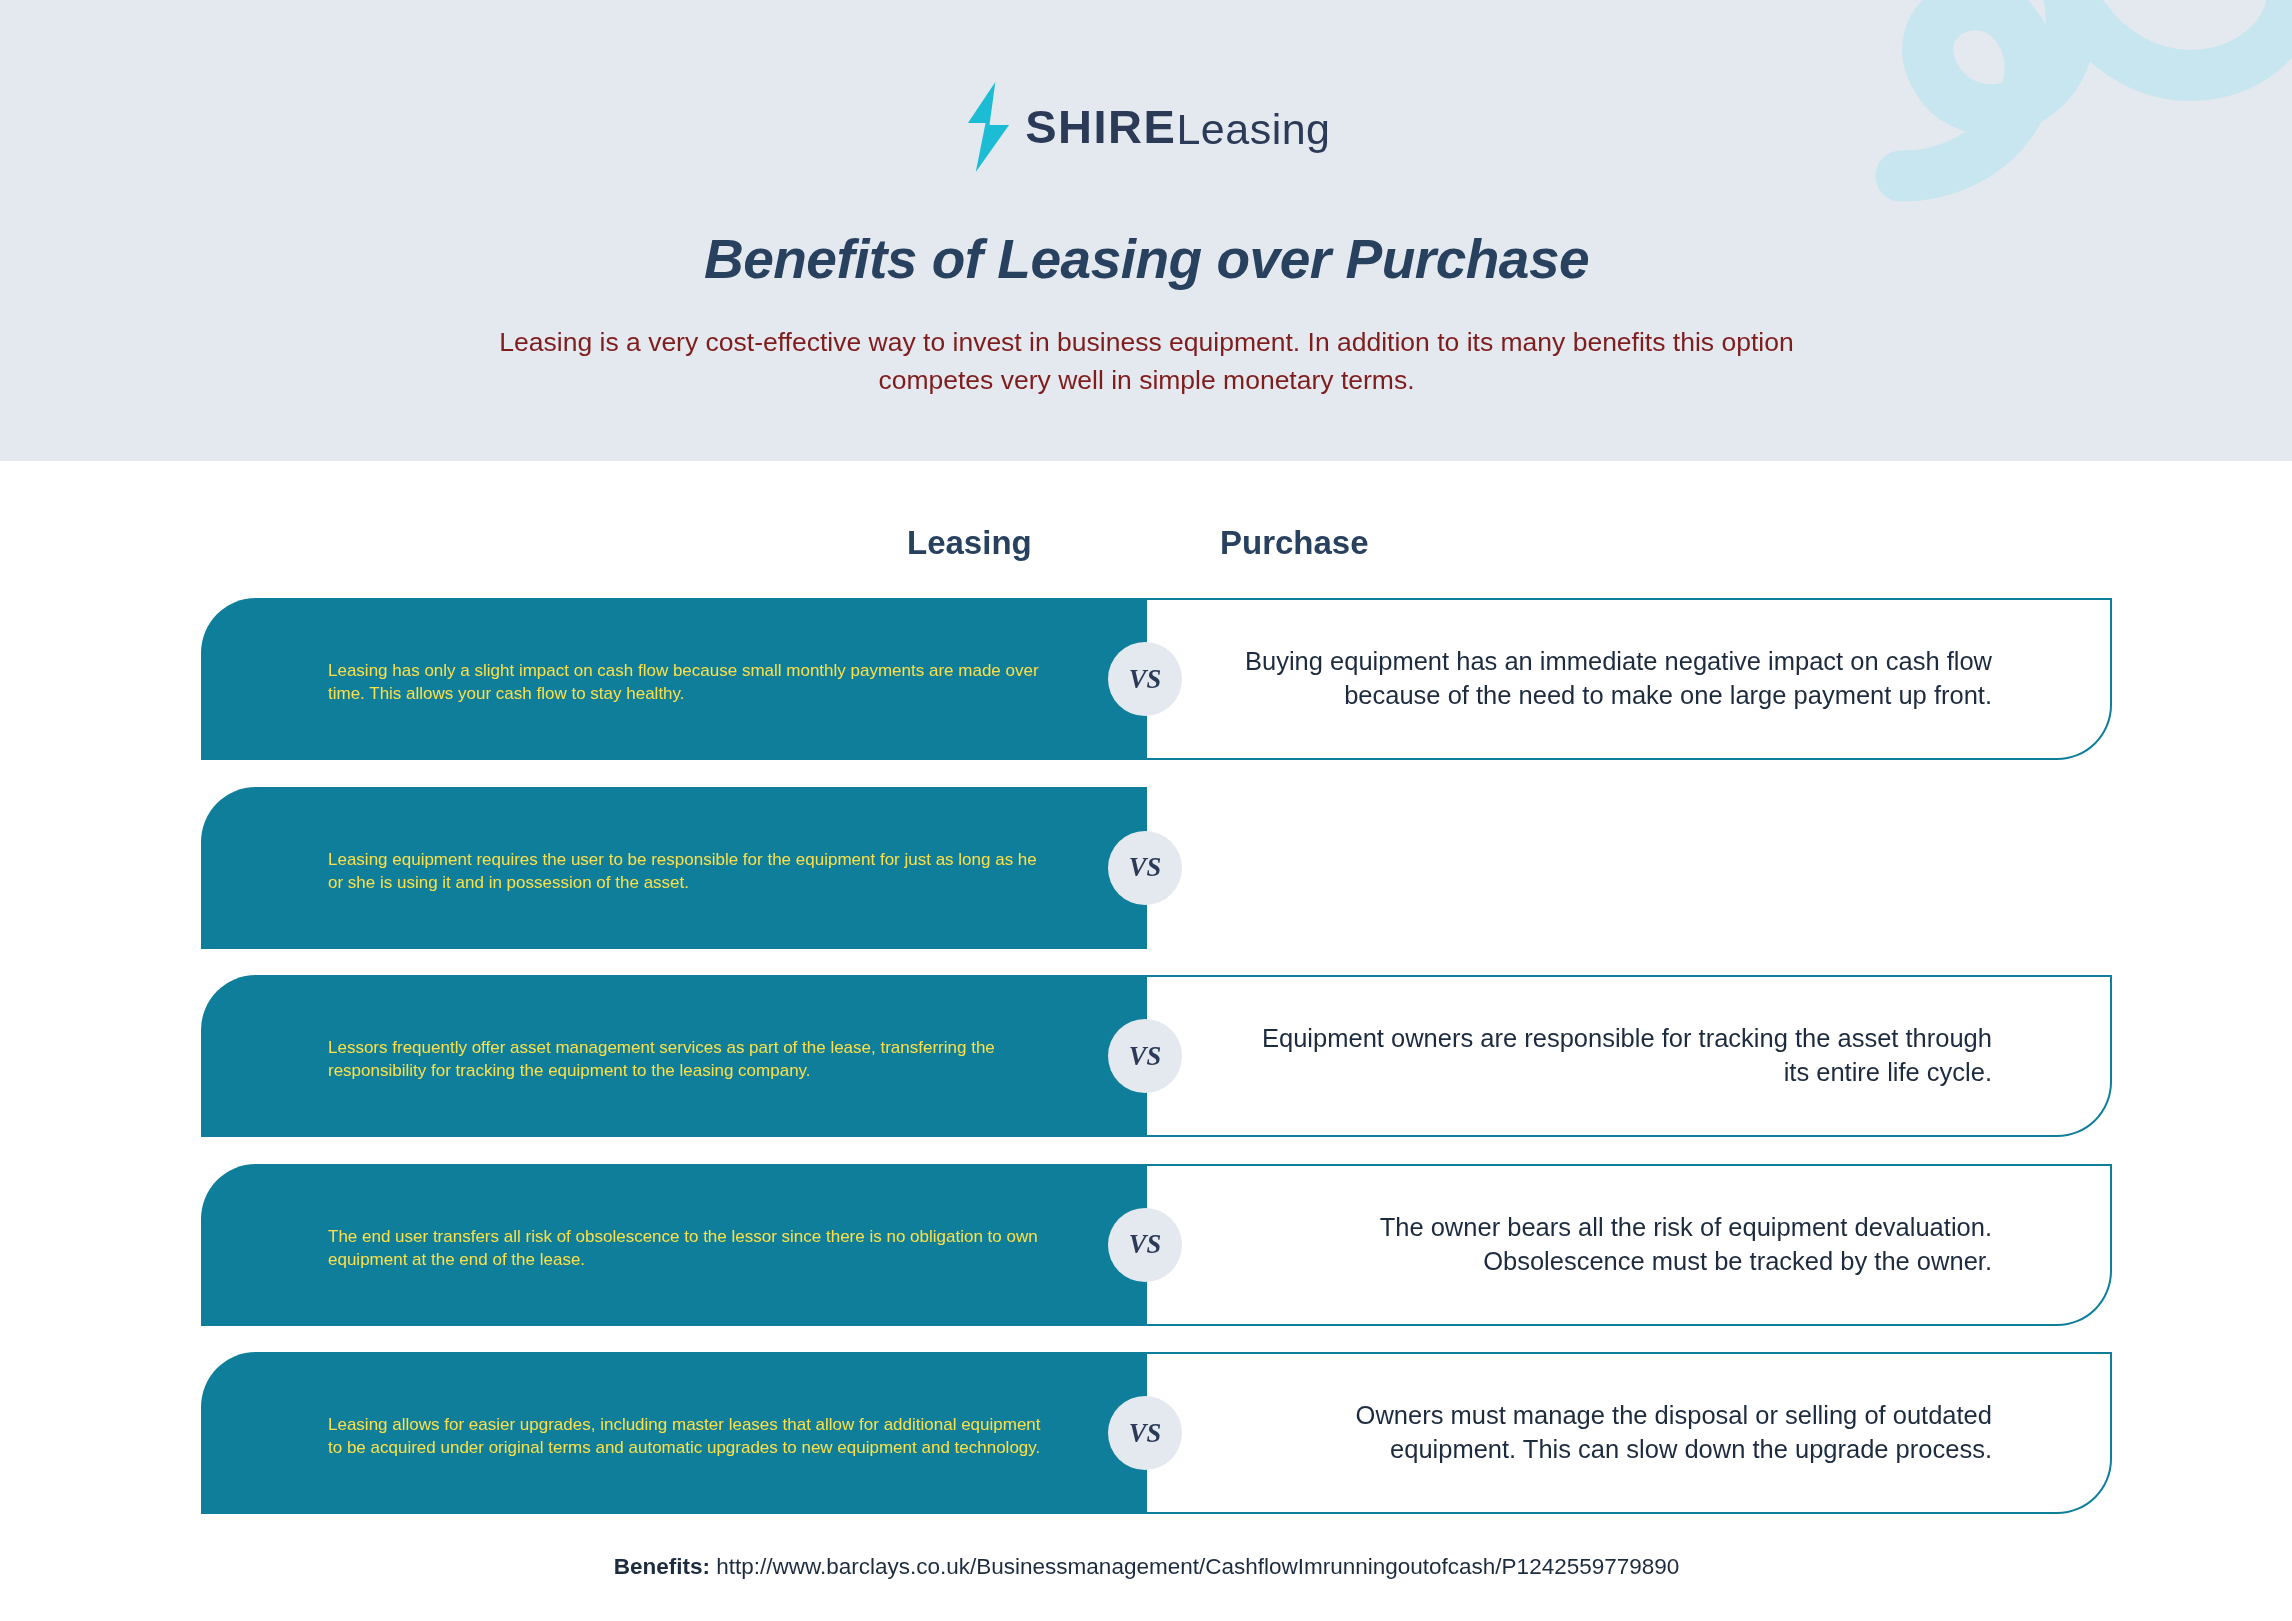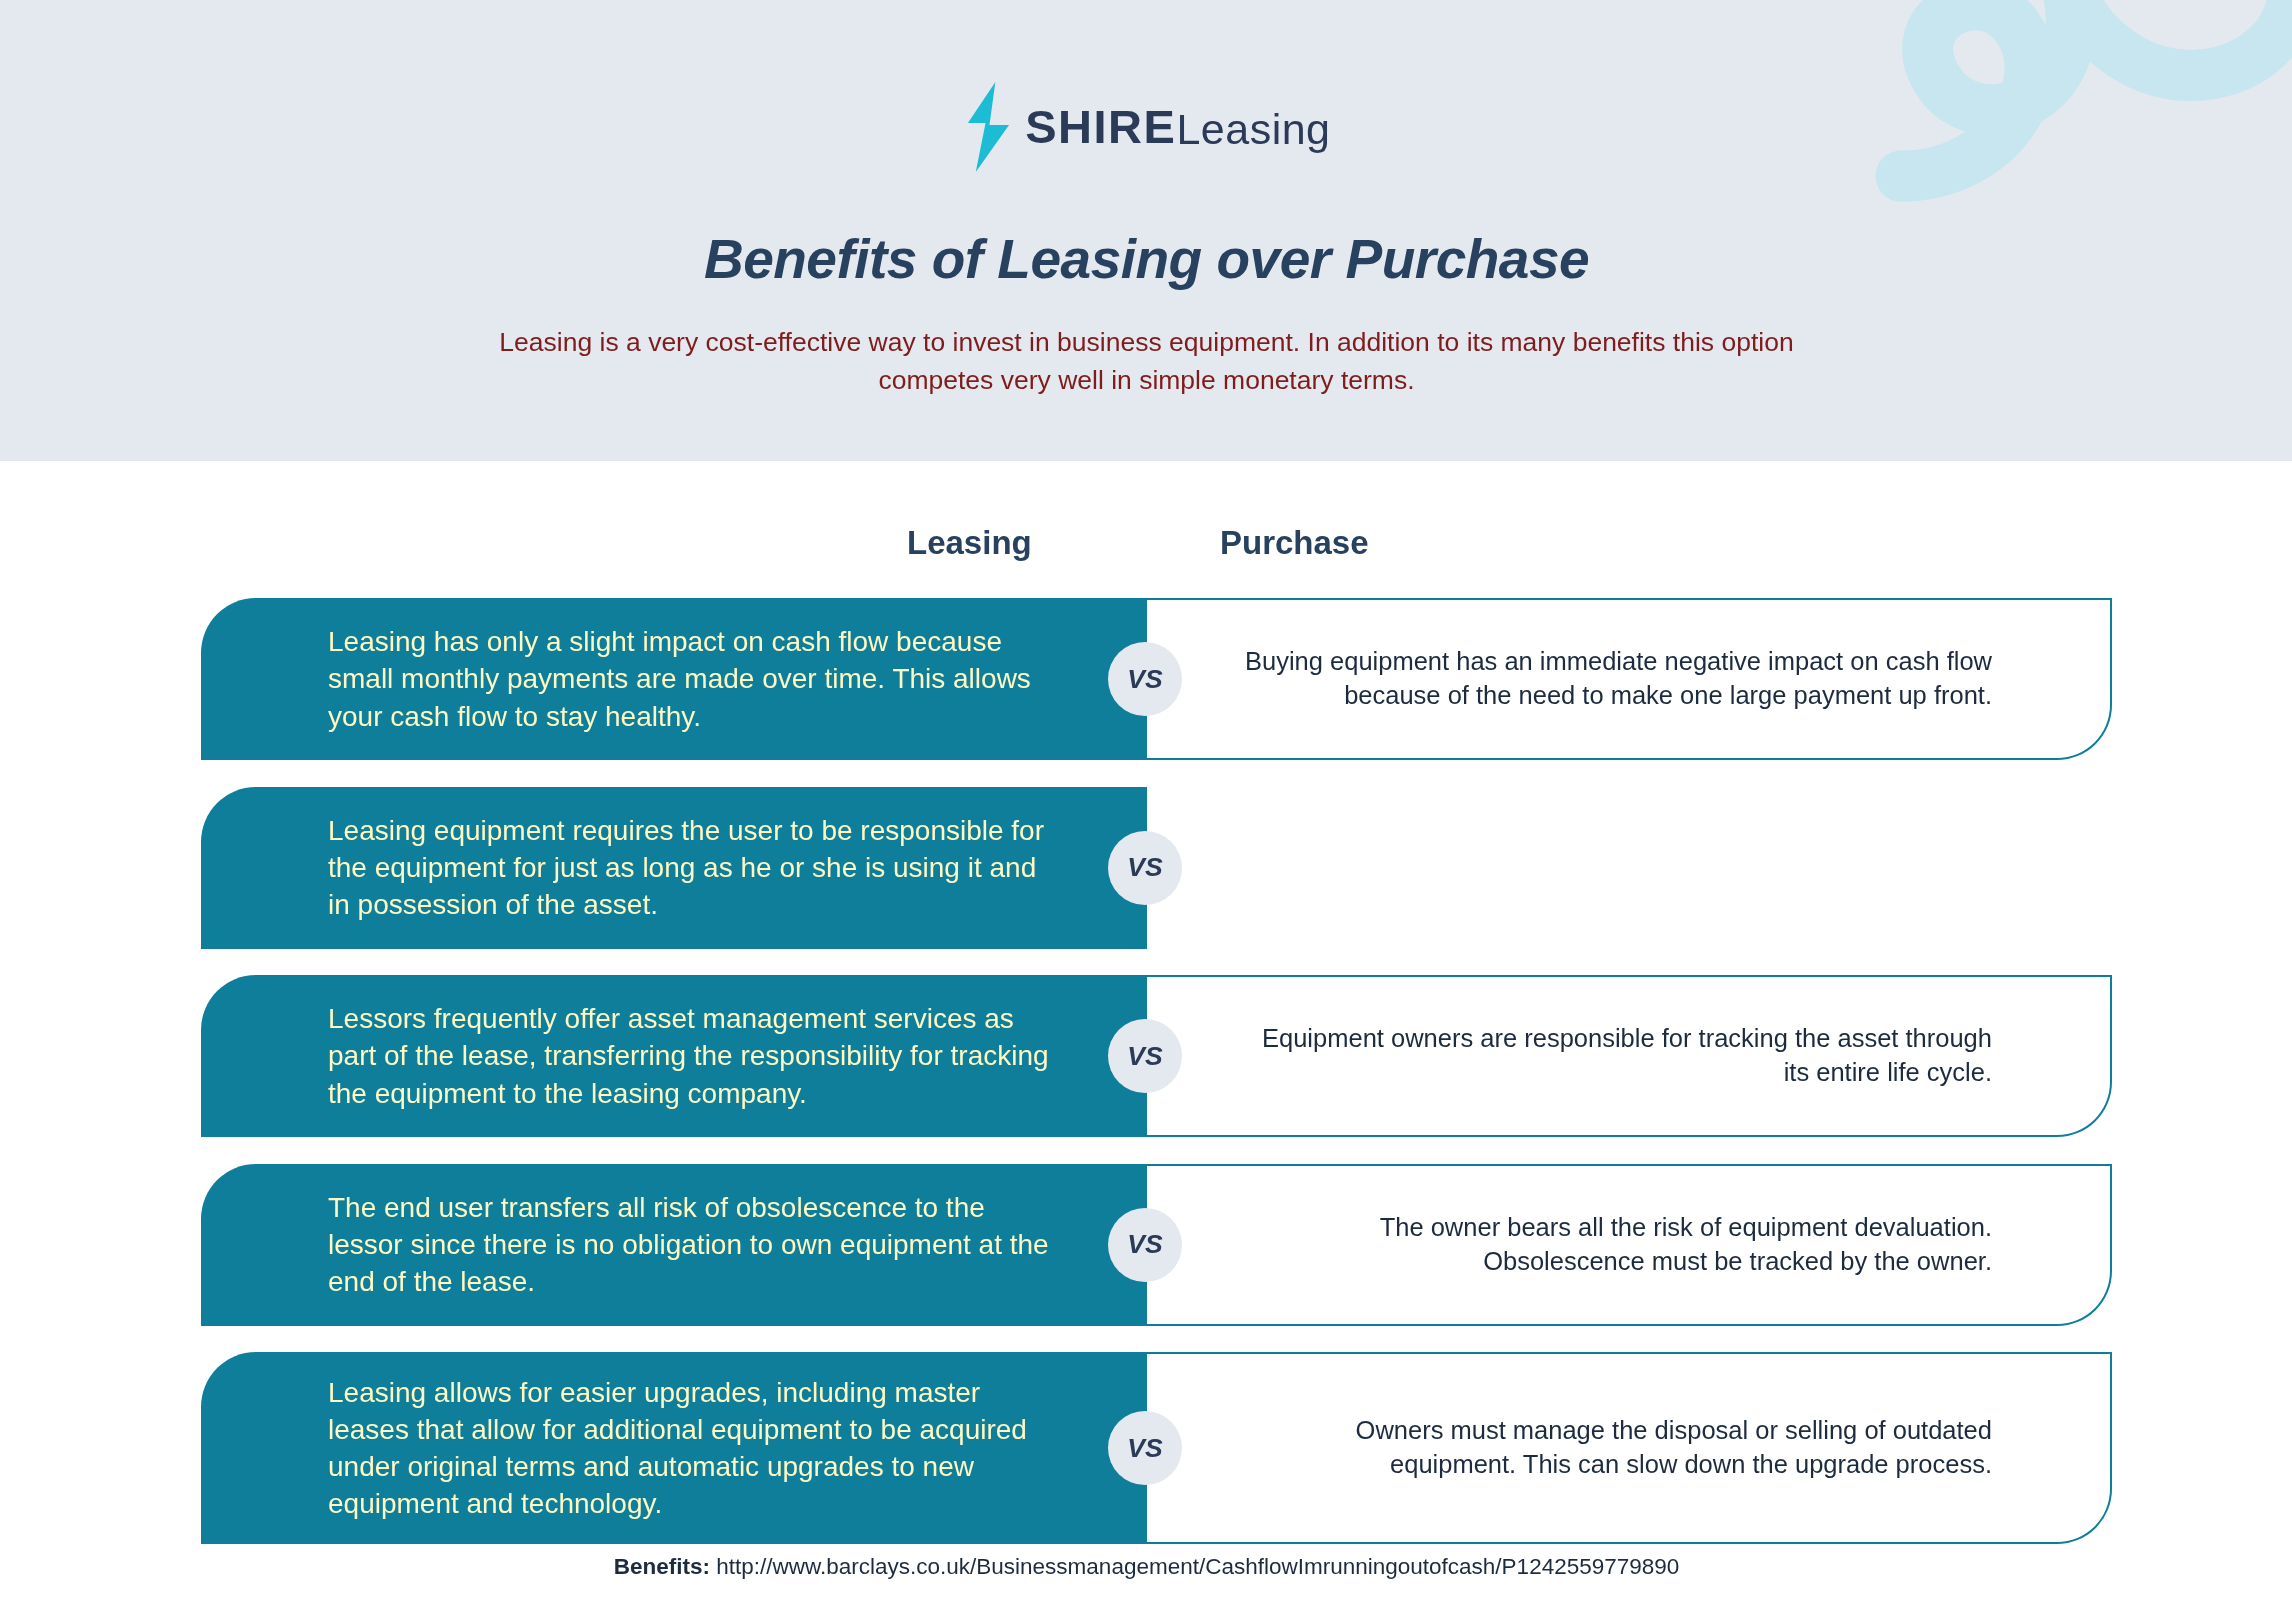--- a/index.html
+++ b/index.html
@@ -115,23 +115,24 @@
     position: relative;
     width: 946px;
     background: #0e7e9b;
     border-top-left-radius: 55px;
     border-bottom-left-radius: 0;
     display: flex;
     align-items: center;
     padding: 21.6px 98px 21.6px 127px;
   }
   .cell-left .txt {
-    color: #fef9c3;
-    font-size: 28px;
+    color: #fde047;
+    font-size: 17px;
     line-height: 1.33;
+    margin-top: 8px;
   }
   .cell-right {
     position: relative;
     flex: 1;
     background: #ffffff;
     border: 2px solid #0e7e9b;
     border-left: none;
     border-top-right-radius: 0;
     border-bottom-right-radius: 55px;
     display: flex;
@@ -154,20 +155,21 @@
     border-radius: 50%;
     background: #e4e8ef;
     color: #2b3a57;
     font-size: 26.5px;
     font-weight: bold;
     font-style: italic;
     display: flex;
     align-items: center;
     justify-content: center;
     z-index: 5;
+    font-family: Liberation Serif, serif;
   }
 
   
   .reference {
     position: absolute;
     left: 0; right: 0;
     bottom: 41px;
     text-align: center;
     font-size: 22.5px;
     color: #1d2b3f;

